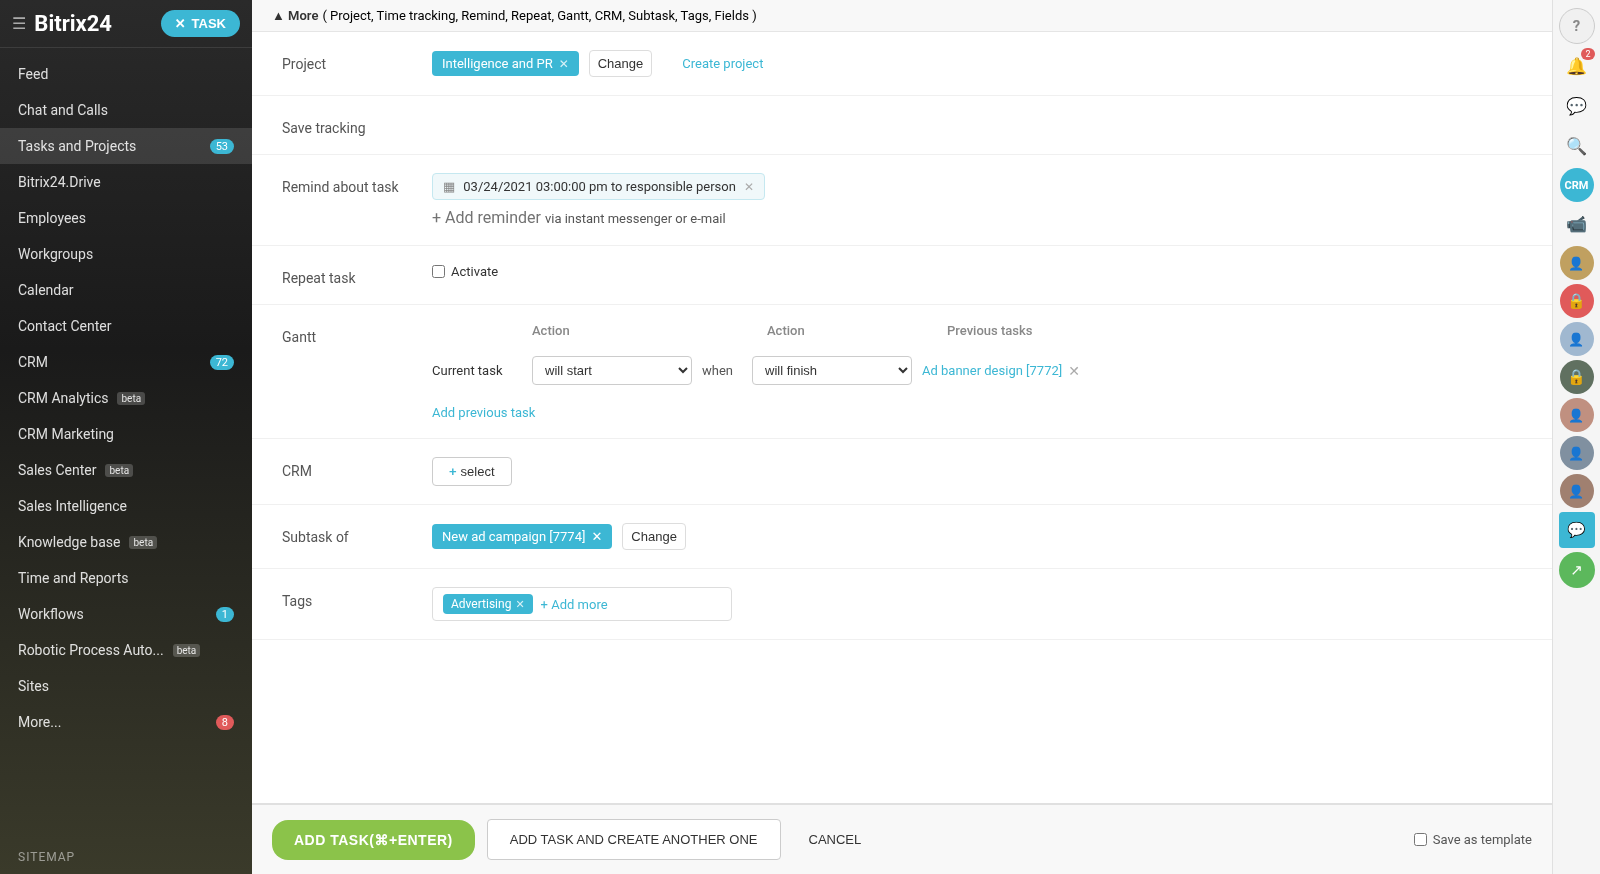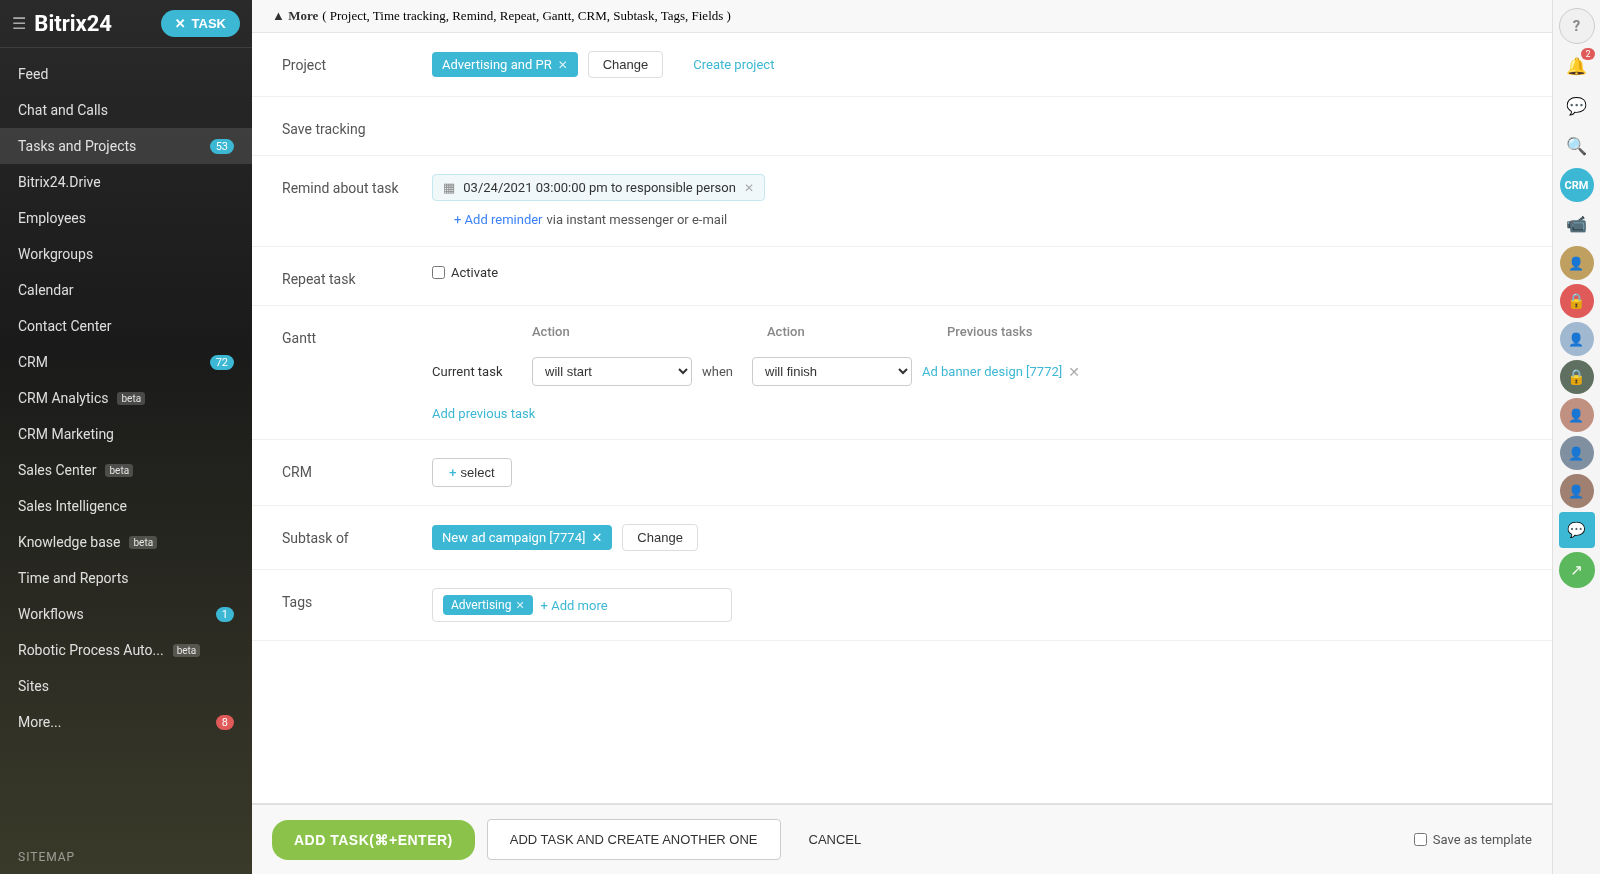--- a/index.html
+++ b/index.html
@@ -138,21 +138,20 @@
     .more-bar {
       background: #f8f8f8;
       border-bottom: 1px solid #e5e5e5;
       padding: 8px 20px;
       font-size: 13px;
       color: #555;
       display: flex;
       align-items: flex-start;
       gap: 4px;
       flex-shrink: 0;
-      font-family: Liberation Serif, serif;
     }
     .more-bar .more-label {
       font-weight: 600;
       color: #333;
       cursor: pointer;
     }
     .more-bar .more-items { color: #000000; }
 
     
     .form-area {
@@ -191,21 +190,21 @@
       font-size: 13px;
       display: flex;
       align-items: center;
       gap: 6px;
     }
     .tag-chip .chip-x { cursor: pointer; opacity: 0.8; font-size: 12px; }
     .change-btn {
       background: #fff;
       border: 1px solid #ddd;
       border-radius: 4px;
-      padding: 5px 14px;
+      padding: 5px 8px;
       font-size: 13px;
       color: #333;
       cursor: pointer;
     }
     .create-project-link {
       color: #3cb7d4;
       font-size: 13px;
       cursor: pointer;
       text-decoration: none;
       margin-left: 20px;
@@ -241,25 +240,24 @@
       padding: 5px 10px;
       font-size: 13px;
       color: #333;
       display: flex;
       align-items: center;
       gap: 8px;
     }
     .remind-chip .chip-icon { color: #888; font-size: 13px; }
     .remind-chip .chip-x { cursor: pointer; color: #aaa; font-size: 12px; }
     .add-link {
-      color: #3b82f6;
-      font-size: 13px;
+      color: #737373;
+      font-size: 16px;
       cursor: pointer;
       text-decoration: none;
-      margin-left: 22px;
     }
     .remind-sub { font-size: 13px; color: #555; }
 
     
     .repeat-wrap {
       display: flex;
       align-items: center;
       gap: 6px;
       font-size: 13px;
       color: #333;
@@ -533,21 +531,21 @@
     <span class="more-label">▲ <span>More</span></span>
     <span class="more-items">( Project, Time tracking, Remind, Repeat, Gantt, CRM, Subtask, Tags, Fields )</span>
   </div>
 
   <div class="form-area">
 
     <div class="form-row">
       <div class="form-label">Project</div>
       <div class="form-content">
         <div class="tag-chip">
-          <span>Advertising and PR</span>
+          <span>Intelligence and PR</span>
           <span class="chip-x">✕</span>
         </div>
         <button class="change-btn">Change</button>
         <a class="create-project-link">Create project</a>
       </div>
     </div>
 
     <div class="form-row">
       <div class="form-label">Save tracking</div>
     </div>

